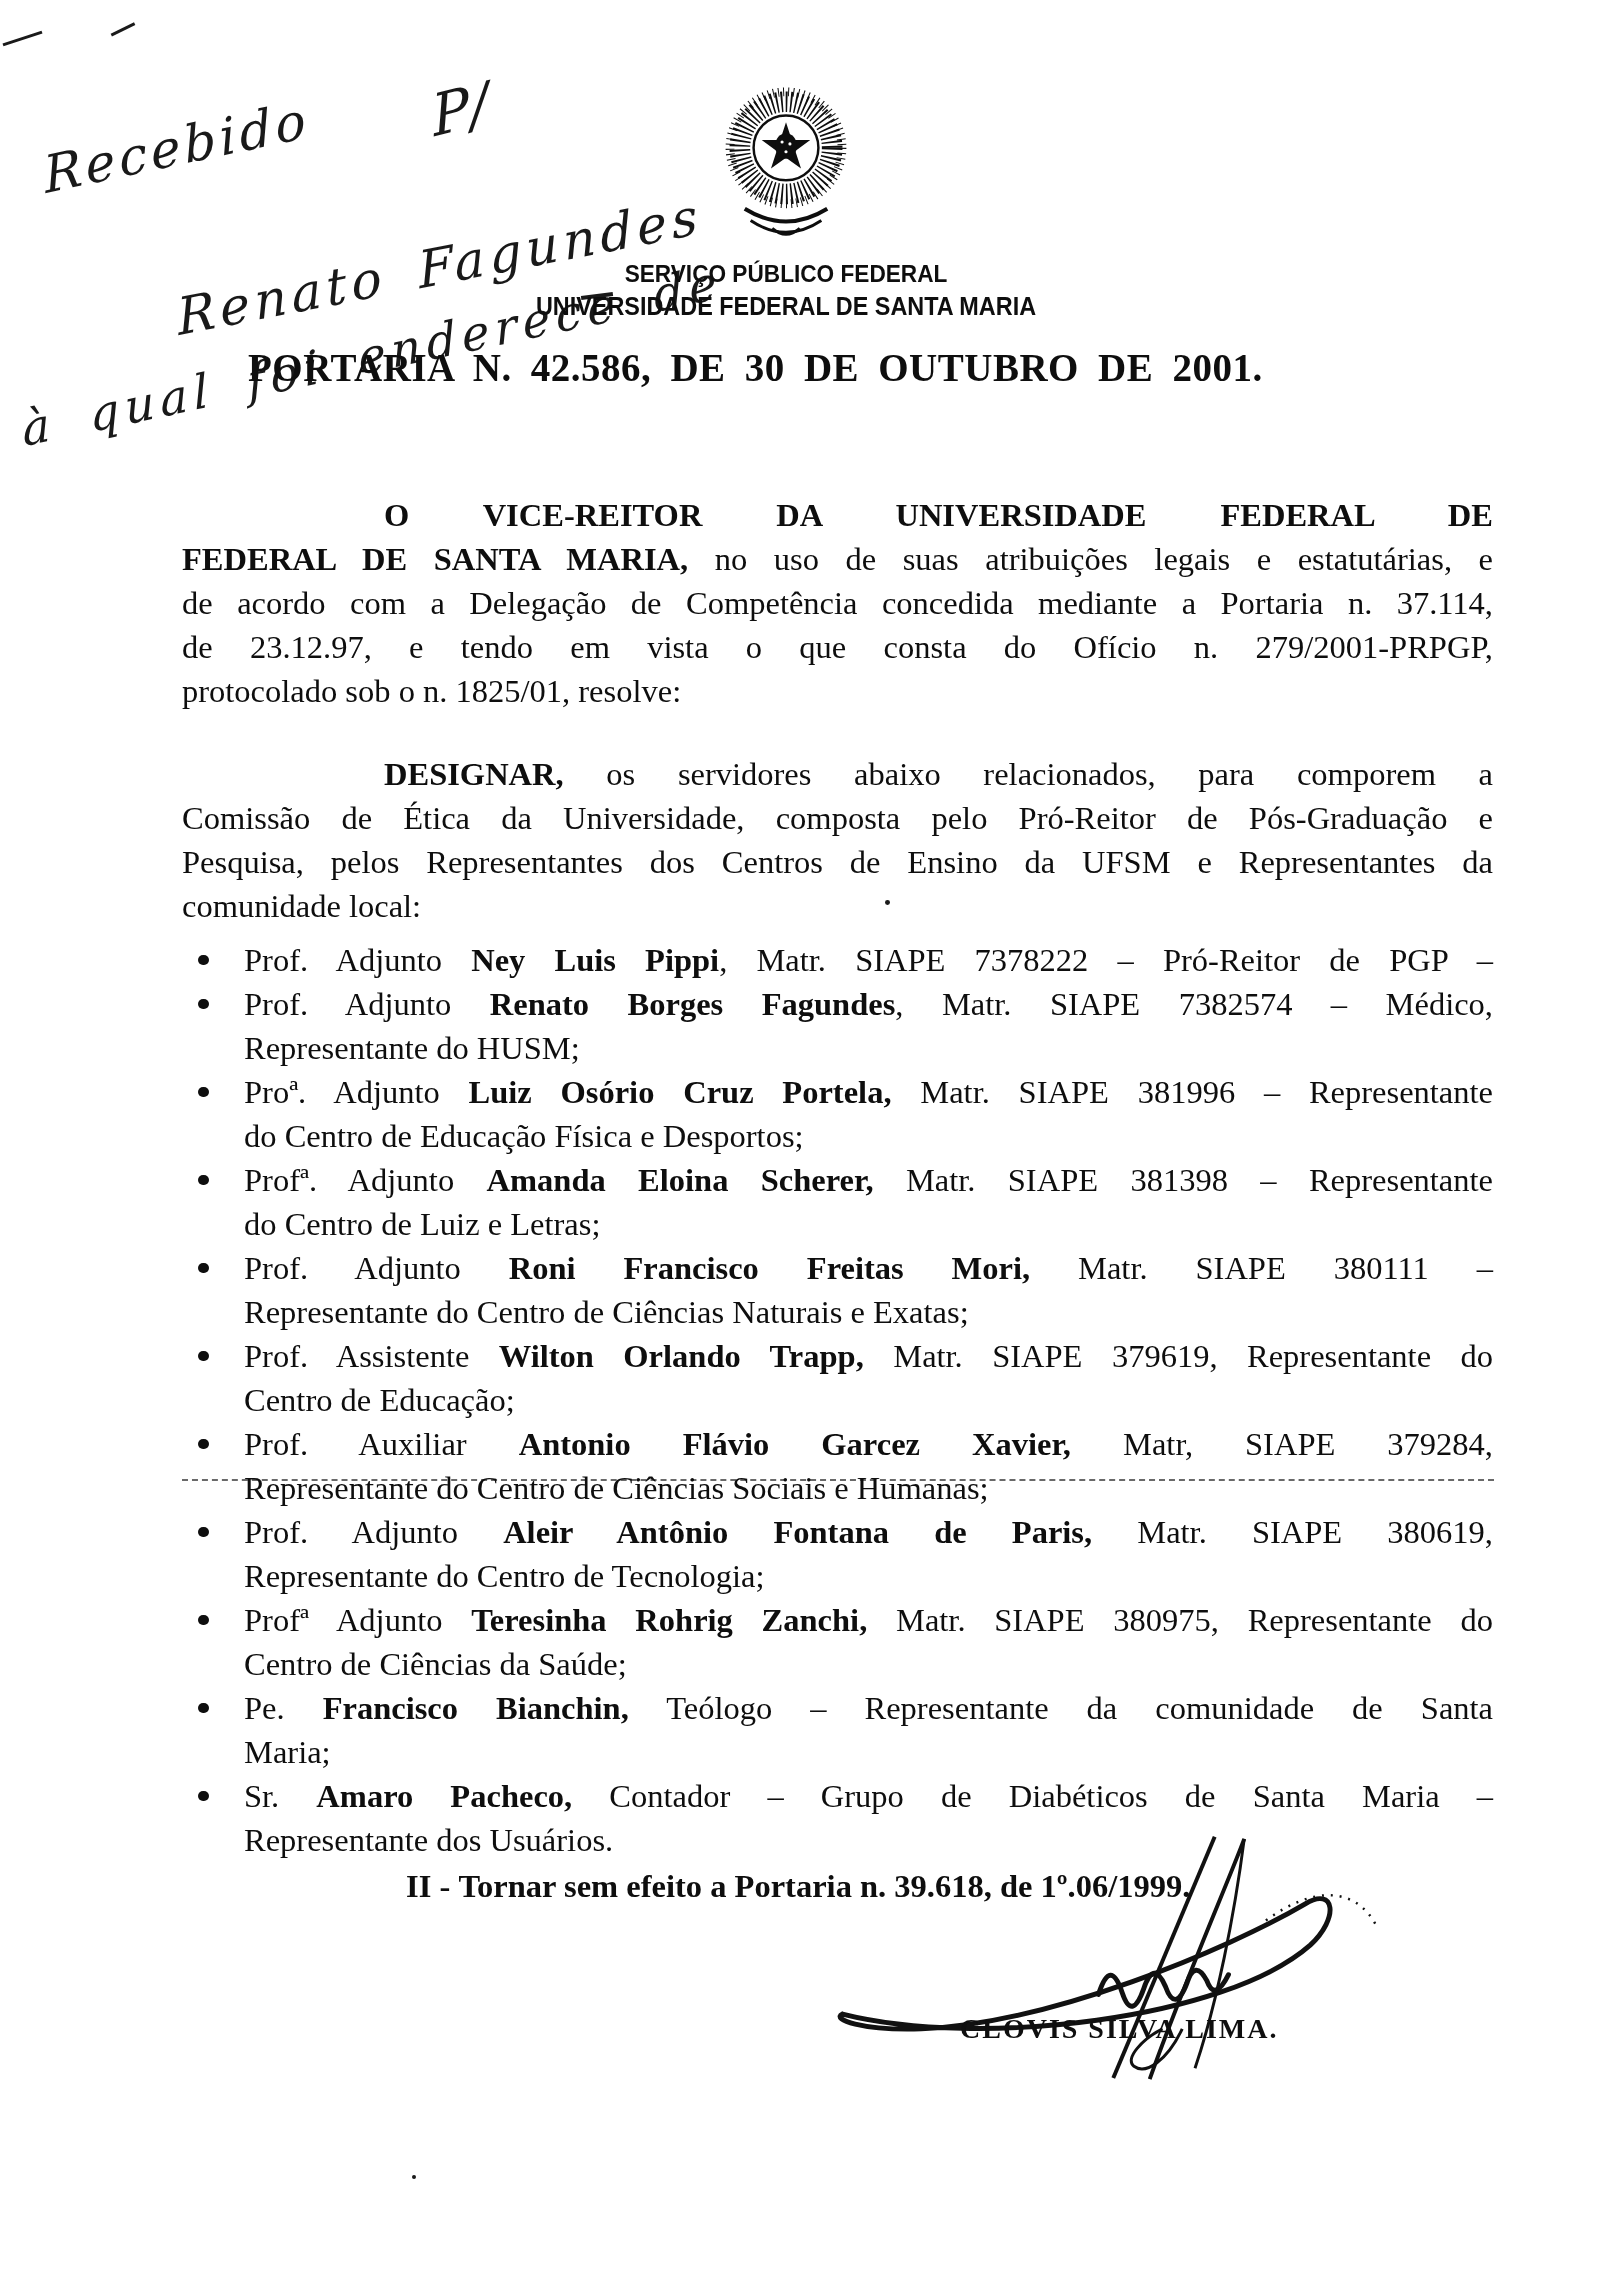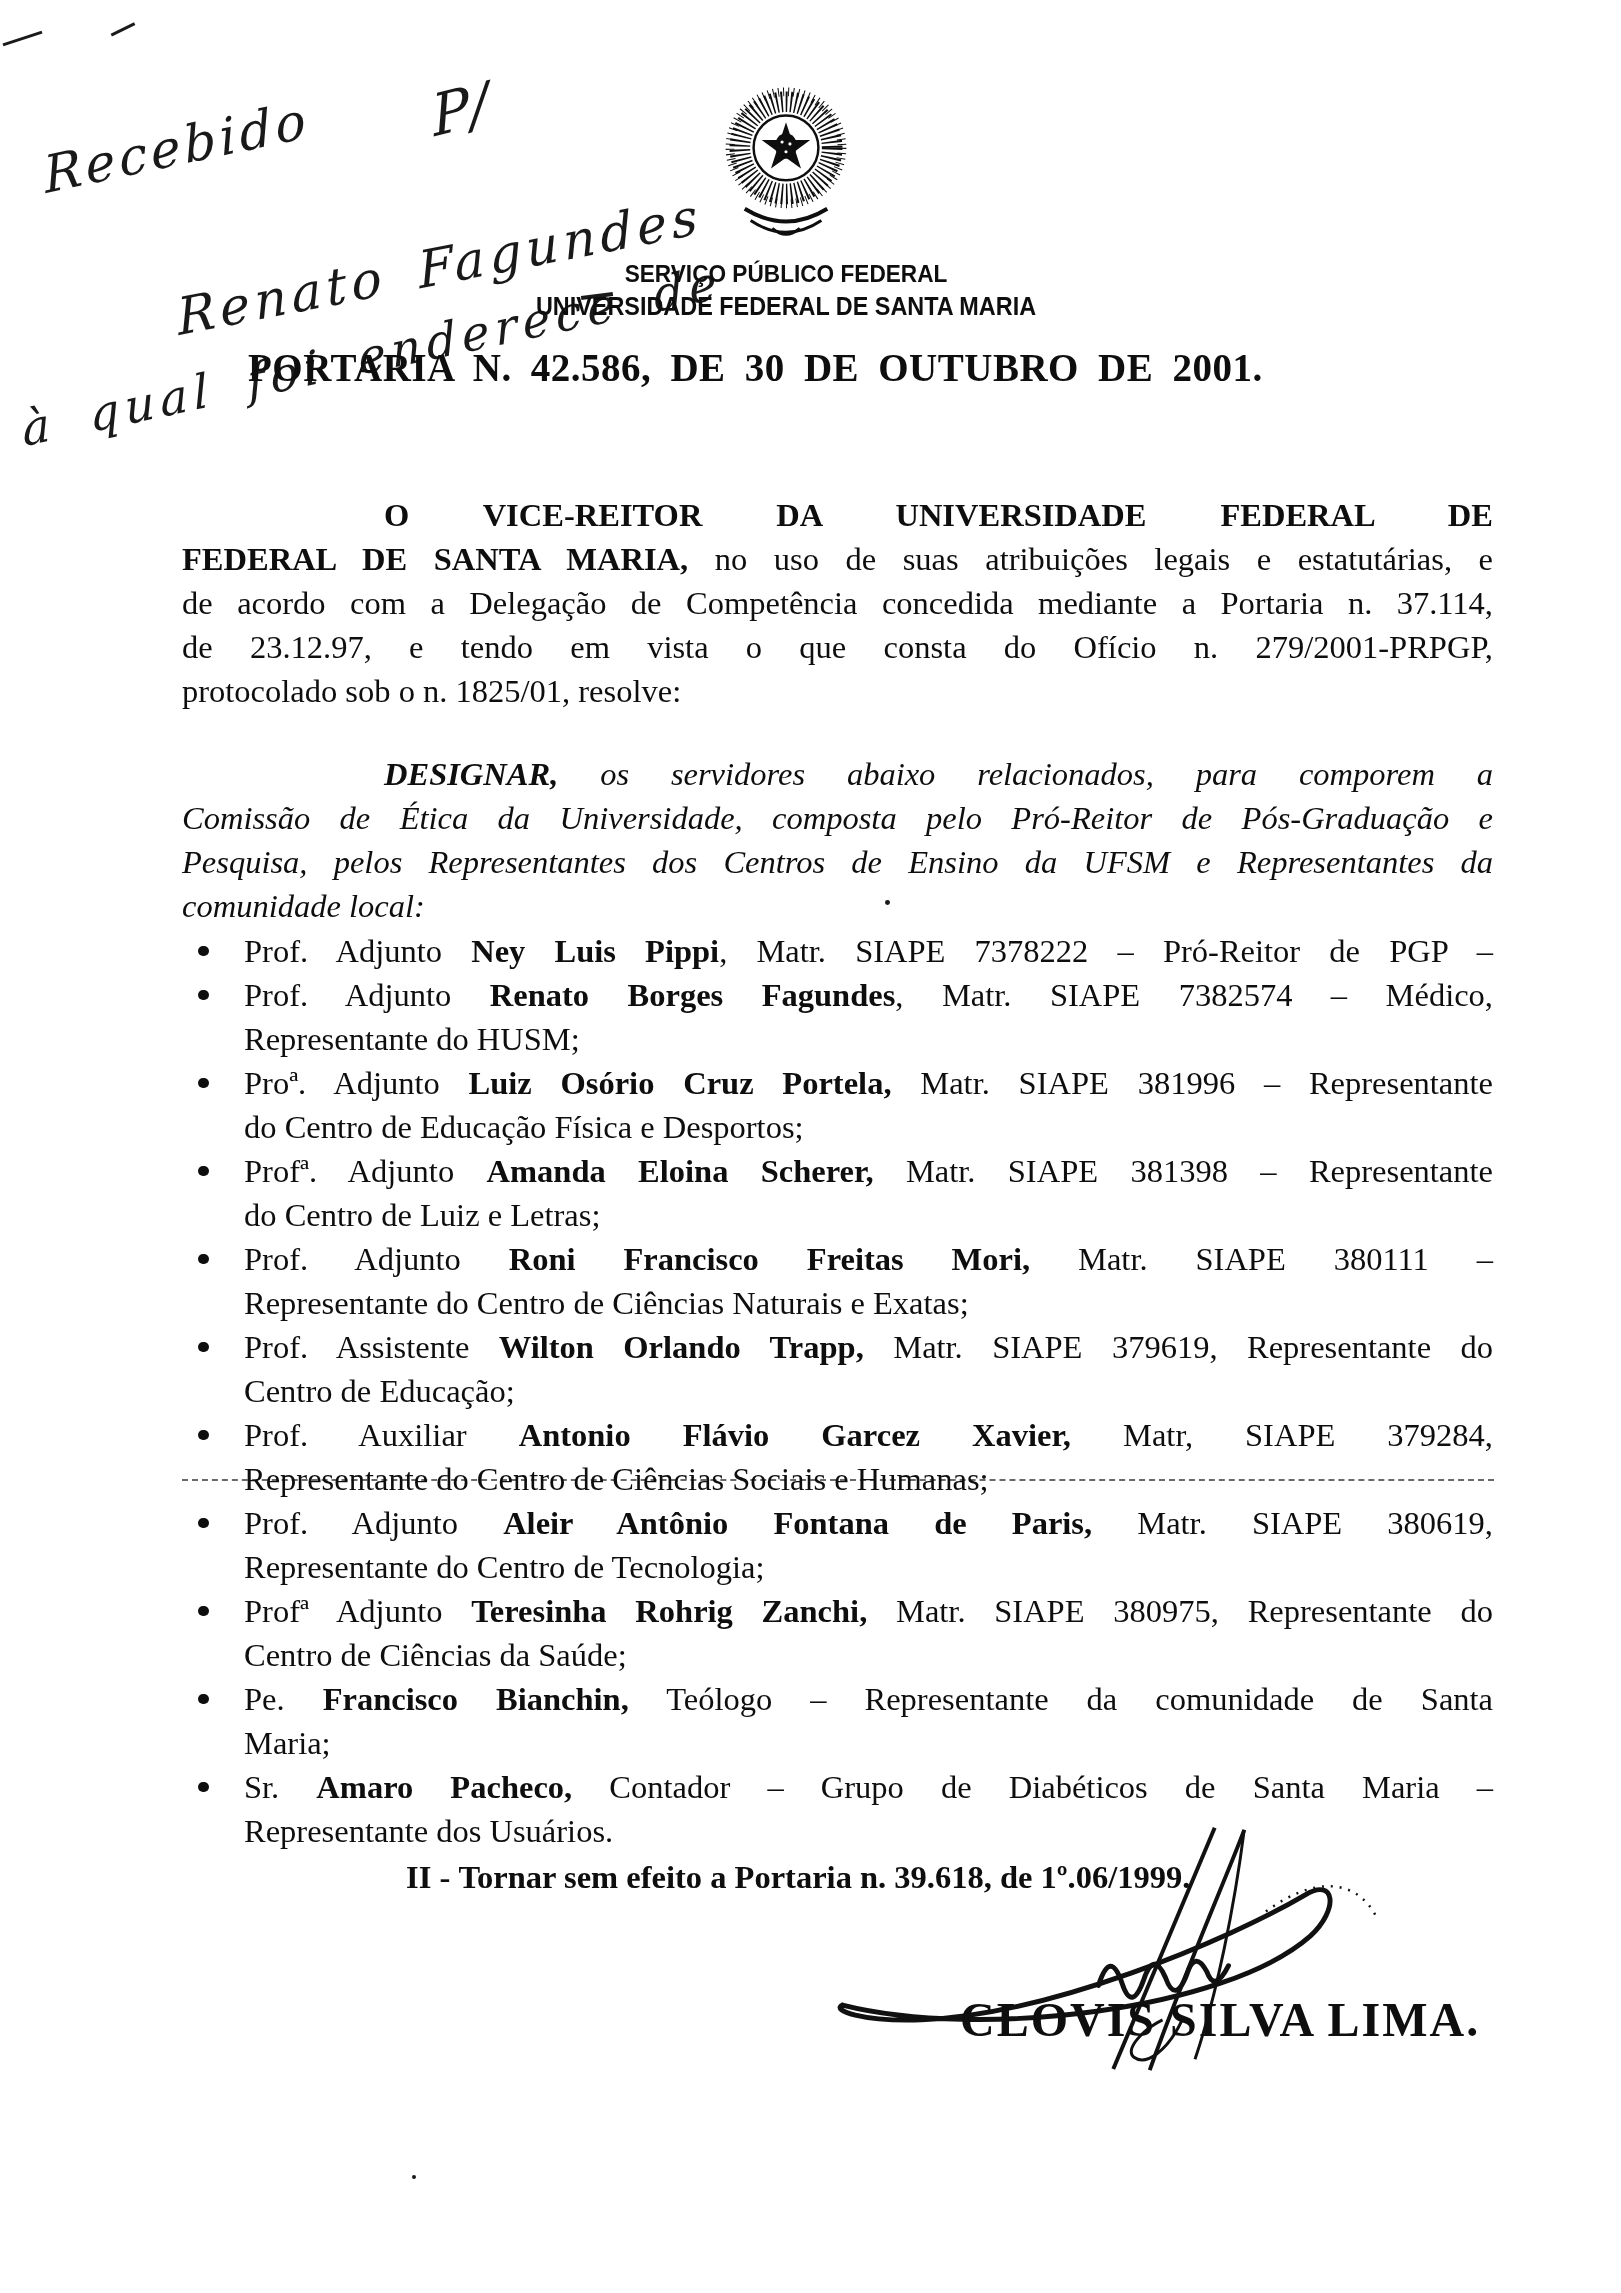--- a/index.html
+++ b/index.html
@@ -28,31 +28,31 @@
     position:absolute;top:345px;left:248px;font-weight:700;font-size:39px;
     letter-spacing:0.5px;word-spacing:8.9px;white-space:nowrap;
   }
 
   main{position:absolute;top:493px;left:182px;width:1311px;font-size:32.5px;line-height:44px;}
   .line{min-height:44px;}
   .line.justify{text-align:justify;text-align-last:justify;}
   .line.indent{padding-left:202px;}
   .line.indent2{padding-left:224px;}
   #paragraphs .para{margin-bottom:39px;}
-  #paragraphs .para:last-child{margin-bottom:1px;font-style:italic;}
+  #paragraphs .para:last-child{margin-bottom:10px;}
 
   ul.members{list-style:none;margin:0;padding:0;}
   li.member{position:relative;padding-left:62px;}
   li.member .dot{position:absolute;left:15.8px;top:16.7px;width:10.8px;height:10.8px;border-radius:50%;background:#0e0e0e;}
 
   .closing-wrap{margin-top:2px;font-weight:bold;}
 
   .sign-area{position:relative;height:207px;}
   .signer{
-    position:absolute;left:778px;top:99px;font-weight:700;font-size:48px;
+    position:absolute;left:778px;top:99px;font-weight:700;font-size:28px;
     letter-spacing:2px;white-space:nowrap;
   }
   .sig-svg{position:absolute;left:621px;top:-81px;}
 
   
   .artifact{position:absolute;background:#1a1a1a;}
   .a1{left:2px;  top:37px;  width:41px;height:3px;transform:rotate(-18deg);}
   .a2{left:110px;top:27.6px;  width:25.6px;height:3px;transform:rotate(-26deg);}
   .a3{left:581px;top:294px; width:31.5px;height:3.9px;transform:rotate(-7deg);}
   .dashline{position:absolute;left:182px;top:1479px;width:1312px;border-top:2px dashed #2b2b2b;opacity:.7;}

